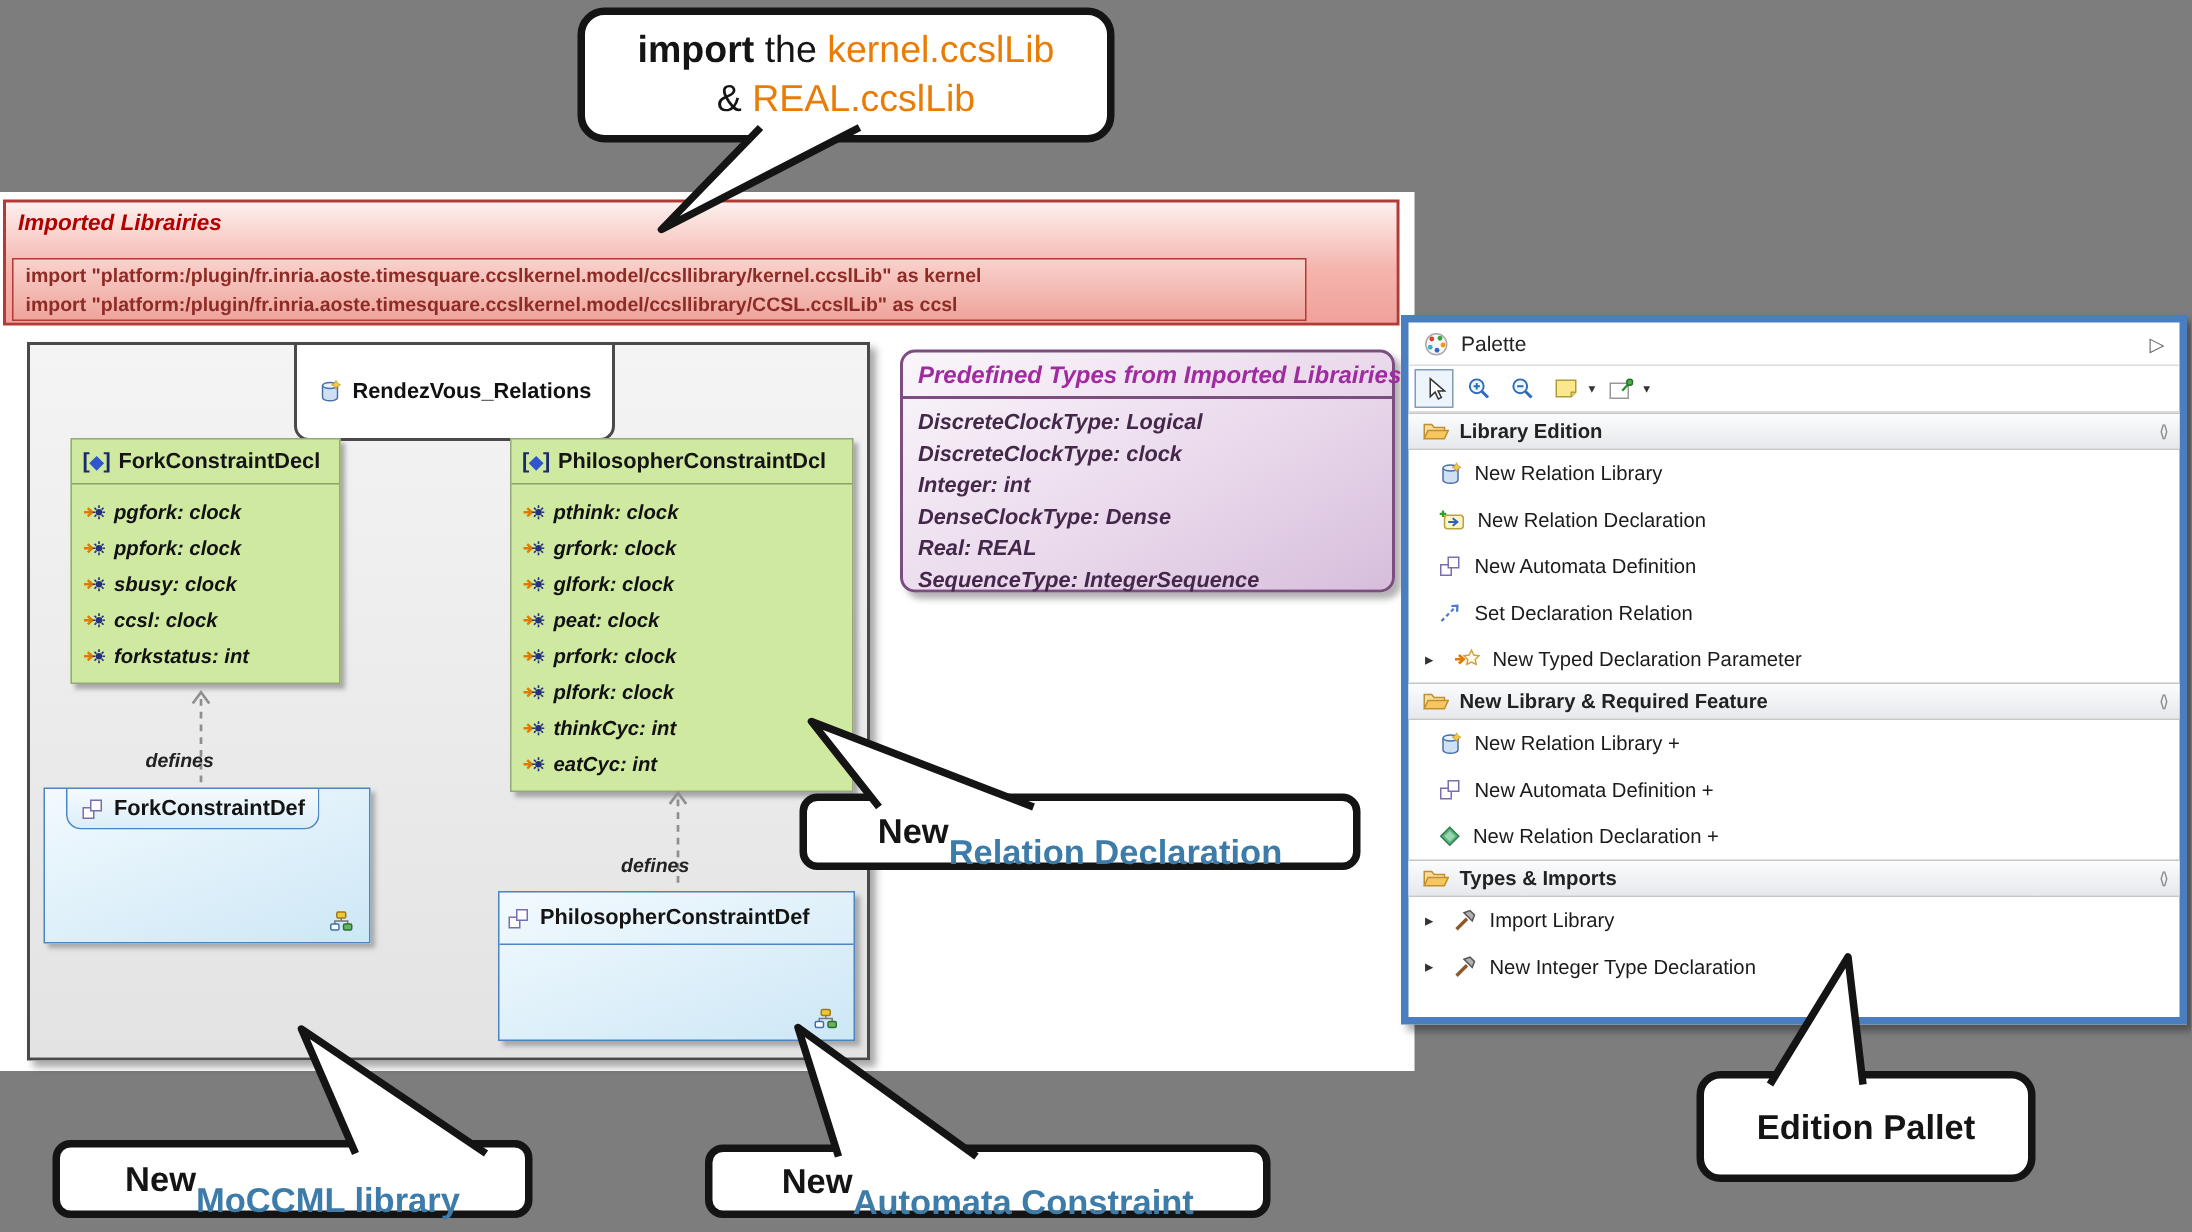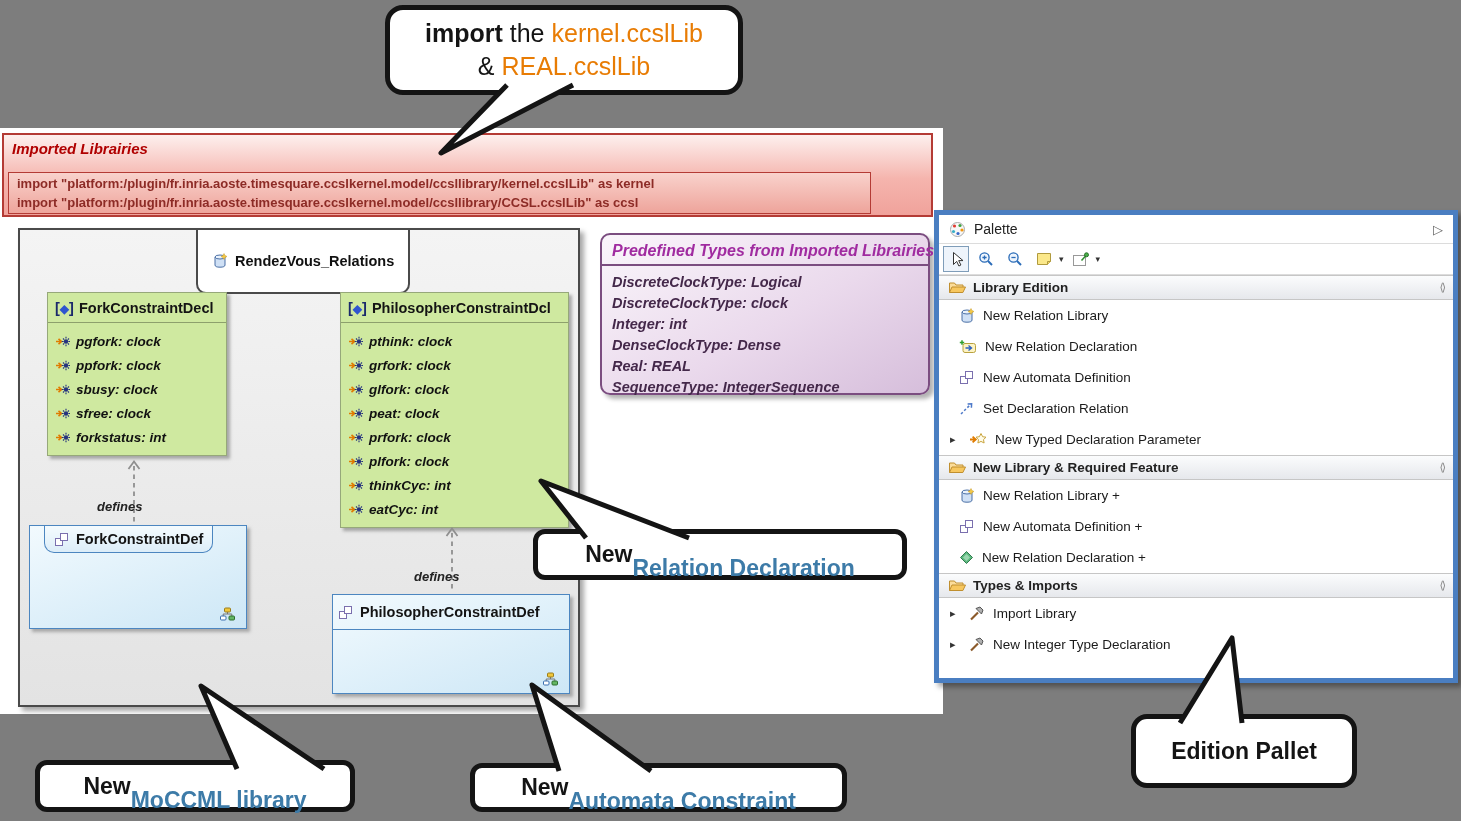--- a/index.html
+++ b/index.html
@@ -143,21 +143,21 @@
             <span>sbusy: clock</span>
           </div>
         <div class="attr-row">
             <svg width="15" height="11" viewBox="0 0 15 11">
               <path d="M1,5.5 h4.5 M3.5,2.8 l3,2.7 -3,2.7" fill="none" stroke="#e07b00" stroke-width="1.6"></path>
               <circle cx="11" cy="5.5" r="2.2" fill="#25317e"></circle>
               <g stroke="#25317e" stroke-width="1.1">
                 <path d="M11,0.8 v1.8 M11,8.4 v1.8 M6.8,5.5 h1.8 M13.4,5.5 h1.6 M8,2.5 l1.2,1.2 M12.8,7.3 l1.2,1.2 M14,2.5 l-1.2,1.2 M9.2,7.3 l-1.2,1.2"></path>
               </g>
             </svg>
-            <span>sfree: clock</span>
+            <span>ccsl: clock</span>
           </div>
         <div class="attr-row">
             <svg width="15" height="11" viewBox="0 0 15 11">
               <path d="M1,5.5 h4.5 M3.5,2.8 l3,2.7 -3,2.7" fill="none" stroke="#e07b00" stroke-width="1.6"></path>
               <circle cx="11" cy="5.5" r="2.2" fill="#25317e"></circle>
               <g stroke="#25317e" stroke-width="1.1">
                 <path d="M11,0.8 v1.8 M11,8.4 v1.8 M6.8,5.5 h1.8 M13.4,5.5 h1.6 M8,2.5 l1.2,1.2 M12.8,7.3 l1.2,1.2 M14,2.5 l-1.2,1.2 M9.2,7.3 l-1.2,1.2"></path>
               </g>
             </svg>
             <span>forkstatus: int</span>

